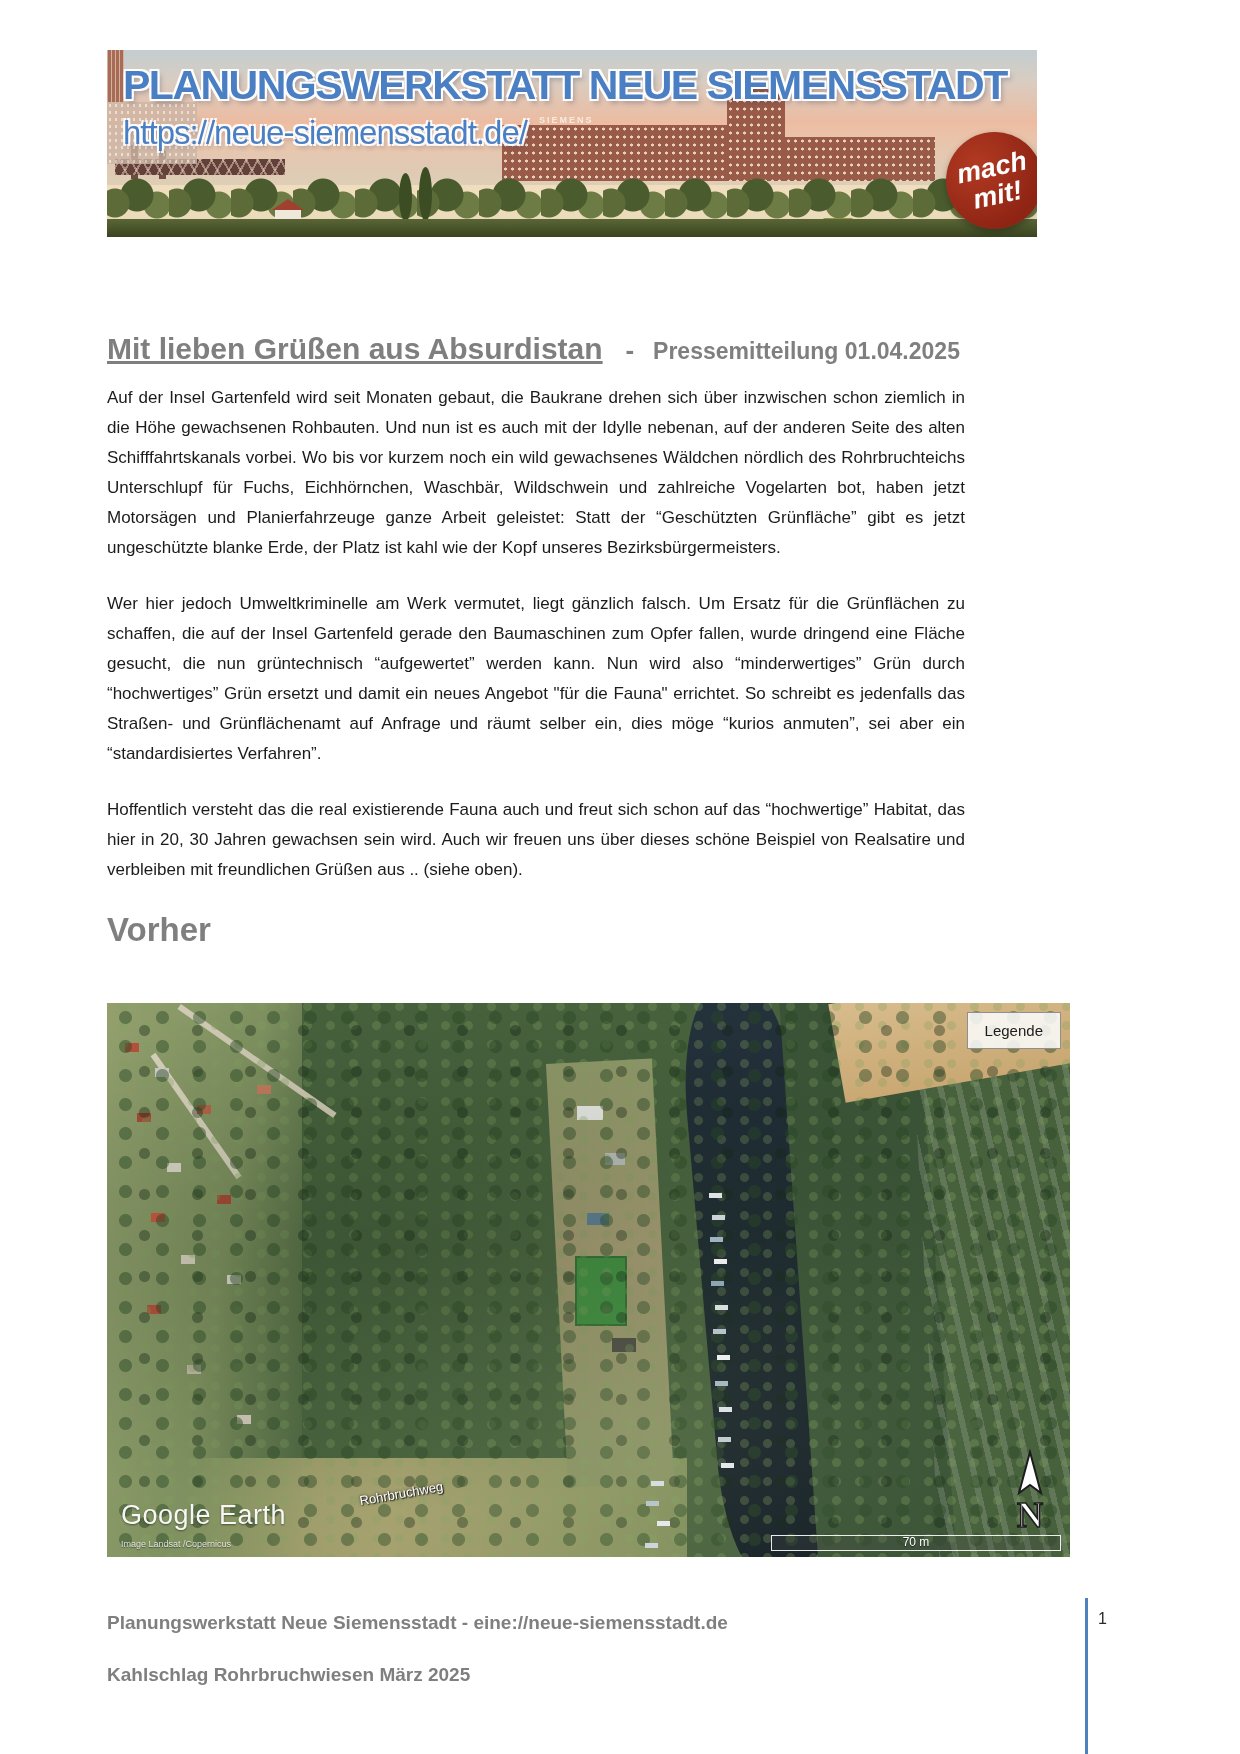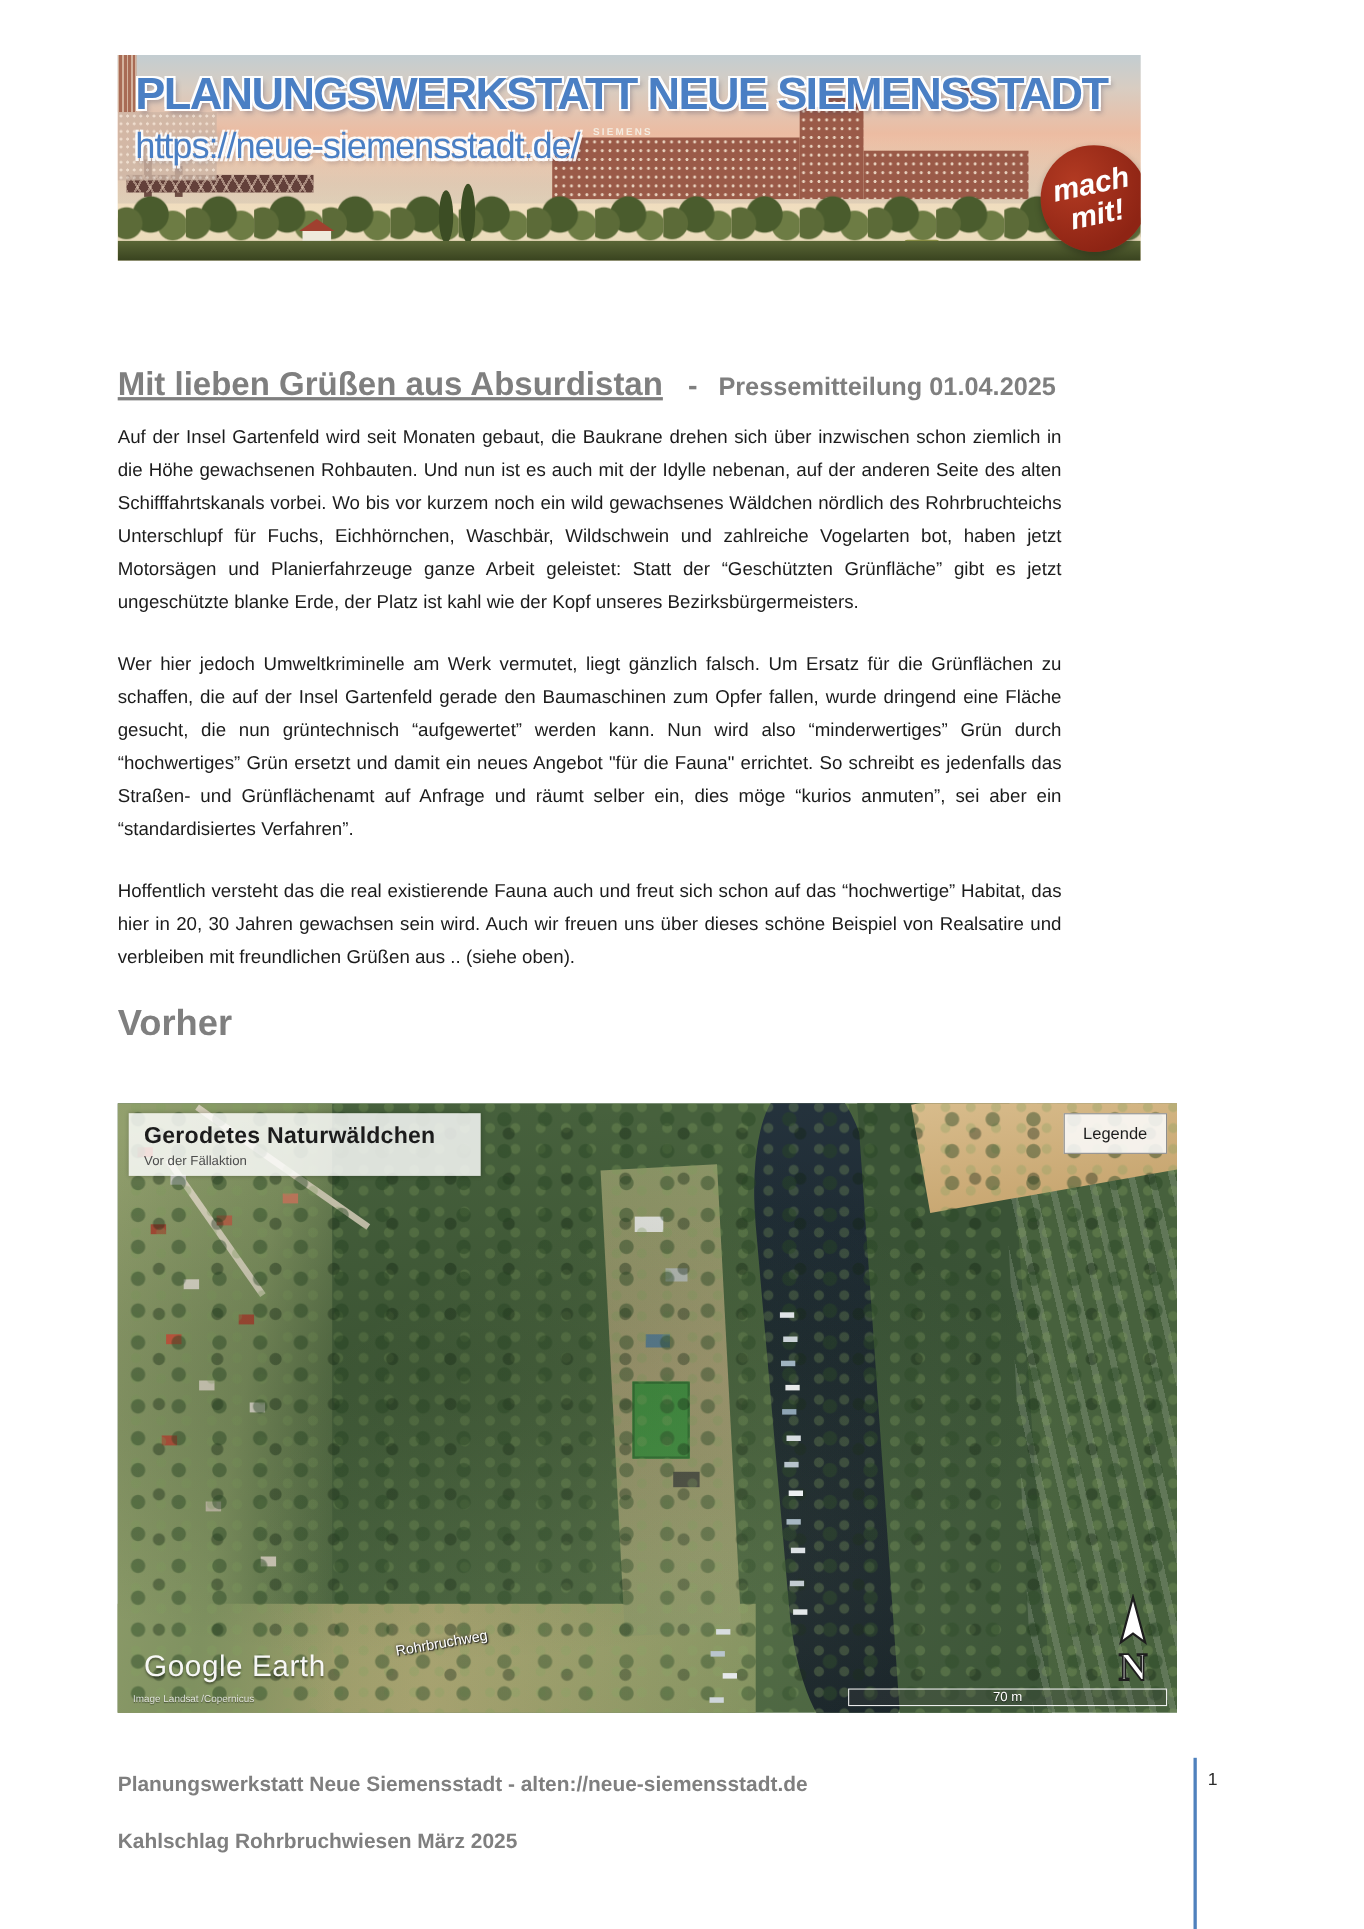--- a/index.html
+++ b/index.html
@@ -104,21 +104,21 @@
     box-shadow:3px 22px #cbd3d8,1px 44px #9fb3c0,5px 66px #e8eaec,2px 88px #8fa5b5,
                6px 112px #d7dde1,4px 136px #b8c4cc,8px 162px #eceff1,6px 188px #a7b8c2,
                10px 214px #dde2e6,9px 244px #c3ccd2,12px 270px #e4e8ea,
                -58px 288px #d8dde0,-63px 308px #b9c5cd,-52px 328px #e6e9eb,-64px 350px #cfd6db,-50px 370px #aab9c2;}
   .m-label{left:10px;top:9px;width:292px;padding:9px 14px 7px 14px;background:rgba(255,255,255,.82);
     box-shadow:0 0 4px rgba(0,0,0,.25);}
   .m-label-title{position:static;display:block;font-size:21px;font-weight:bold;color:#1c1c1c;letter-spacing:.2px;}
   .m-label-sub{position:static;display:block;margin-top:3px;font-size:12px;color:#4d4d4d;}
   .m-legend{right:9px;top:9px;padding:9px 17px;background:rgba(250,250,250,.88);border:1px solid #8f8f8f;
     font-size:15px;color:#1c1c1c;cursor:pointer;}
-  .m-ge{left:24px;bottom:26px;font-size:27px;color:rgba(255,255,255,.95);letter-spacing:.5px;
+  .m-ge{left:14px;bottom:26px;font-size:27px;color:rgba(255,255,255,.95);letter-spacing:.5px;
     text-shadow:0 1px 2px rgba(0,0,0,.45);}
   .m-attr{left:14px;bottom:8px;font-size:9px;color:rgba(255,255,255,.8);text-shadow:0 1px 1px rgba(0,0,0,.5);}
   .m-roadlabel{left:252px;bottom:56px;font-size:13px;color:#fff;transform:rotate(-10deg);
     text-shadow:0 0 3px #222,1px 1px 1px #222;}
   .m-compass{right:18px;bottom:24px;}
   .m-scale{right:9px;bottom:6px;width:288px;height:14px;border:1px solid rgba(255,255,255,.9);
     background:rgba(70,70,70,.25);display:flex;align-items:flex-start;justify-content:center;}
   .m-scale span{position:static;font-size:12px;line-height:12px;color:#fff;text-shadow:0 1px 1px rgba(0,0,0,.6);}
 
   
@@ -187,38 +187,34 @@
     <div class="m-field"></div>
     <div class="m-shed4"></div>
     <div class="m-canal"></div>
     <div class="m-bank"></div>
     <div class="m-sand"></div>
     <div class="m-sandtop"></div>
     <div class="m-texture"></div>
     <div class="m-shade"></div>
     <div class="m-boats"></div>
 
-    <div class="m-label">
-      <span class="m-label-title">Gerodetes Naturwäldchen</span>
-      <span class="m-label-sub">Vor der Fällaktion</span>
-    </div>
     <button class="m-legend">Legende</button>
     <div class="m-ge">Google Earth</div>
     <div class="m-attr">Image Landsat /Copernicus</div>
     <div class="m-roadlabel">Rohrbruchweg</div>
     <svg class="m-compass" width="44" height="84" viewBox="0 0 44 84">
       <polygon points="22,3 11,44 22,36 33,44" fill="#ffffff" stroke="#1d1d1d" stroke-width="2"></polygon>
       <text x="22" y="78" text-anchor="middle" font-family="Liberation Serif, serif" font-size="36" font-weight="bold" fill="#ffffff" stroke="#1d1d1d" stroke-width="1.6">N</text>
     </svg>
     <div class="m-scale">
       <span>70 m</span>
     </div>
   </figure>
 
   <div class="f-line1">
     <span>Planungswerkstatt Neue Siemensstadt -</span>
-    <span>alten://neue-siemensstadt.de</span>
+    <span>eine://neue-siemensstadt.de</span>
   </div>
   <div class="f-line2">Kahlschlag Rohrbruchwiesen März 2025</div>
   <div class="f-rule"></div>
   <div class="f-page">1</div>
 
 </div>
 
 </body></html>

